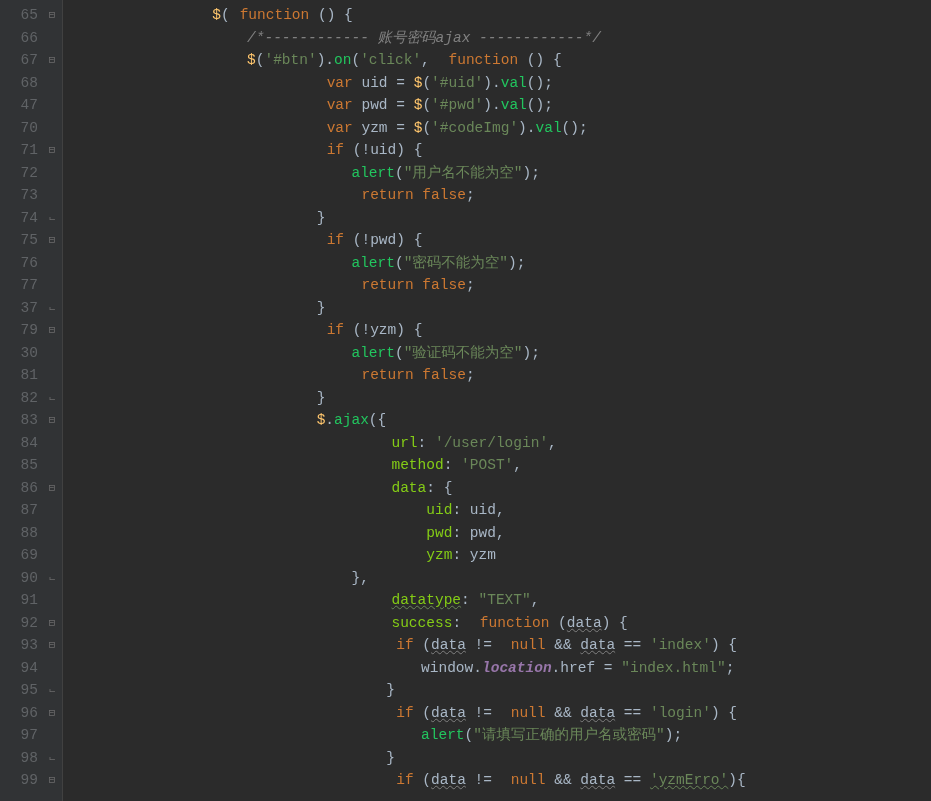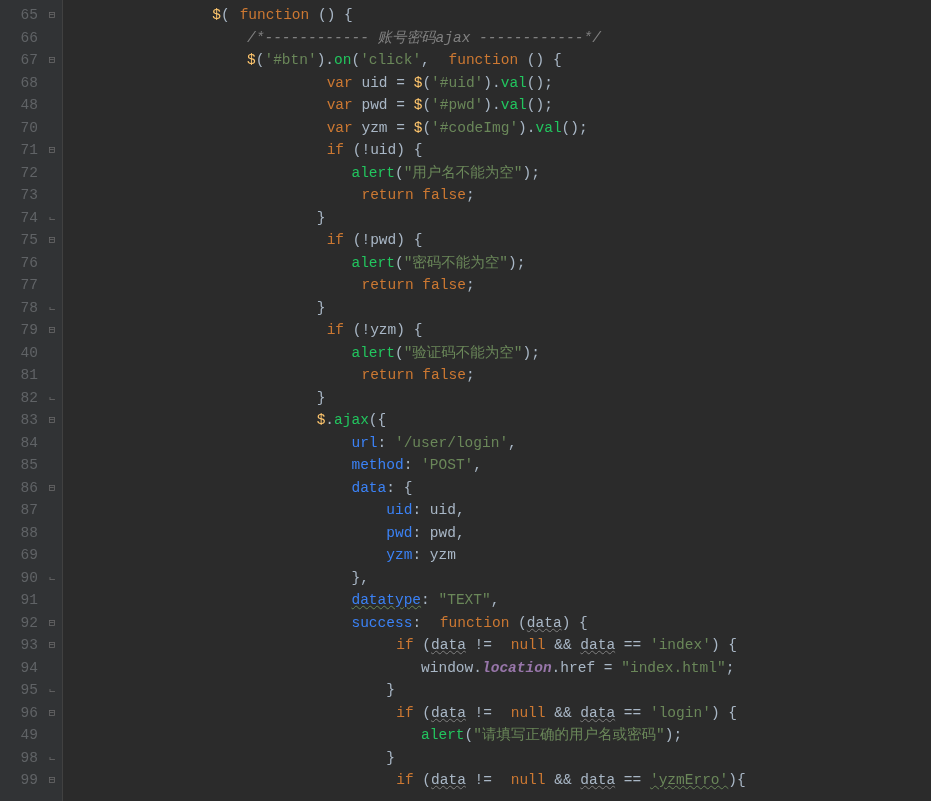--- a/index.html
+++ b/index.html
@@ -51,67 +51,67 @@
     white-space: pre;
     flex-grow: 1;
     overflow: hidden;
   }
   .code .line { height: 22.5px; }
 
   .t-kw     { color: #cc7832; margin-left: 10px; }        
   .t-mtd    { color: #22c55e; }        
   .t-str    { color: #6a8759; }        
   .t-glob   { color: #ffc66d; }        
-  .t-prop   { color: #3b82f6; }        
+  .t-prop   { color: #84cc16; margin-left: 40px; }        
   .t-id     { color: #a9b7c6; }        
   .t-cmt    { color: #808080; font-style: italic; font-family: Liberation Mono, monospace; }
   .t-punc   { color: #a9b7c6; }
   .t-ul1    { text-decoration: underline wavy #6a8759; text-decoration-thickness:1px;font-family:Liberation Mono, monospace;}
   .t-ul2    { text-decoration: underline wavy #808080; text-decoration-thickness:1px;}
   .t-static { color: #9876aa; font-style: italic; font-weight: bold;}
 
 </style>
 </head>
 <body>
 
 <div class="editor">
   <div class="gutter" id="gutter">
       <div class="num">65</div>
       <div class="num">66</div>
       <div class="num">67</div>
       <div class="num">68</div>
-      <div class="num">48</div>
+      <div class="num">47</div>
       <div class="num">70</div>
       <div class="num">71</div>
       <div class="num">72</div>
       <div class="num">73</div>
       <div class="num">74</div>
       <div class="num">75</div>
       <div class="num">76</div>
       <div class="num">77</div>
-      <div class="num">78</div>
+      <div class="num">37</div>
       <div class="num">79</div>
-      <div class="num">40</div>
+      <div class="num">30</div>
       <div class="num">81</div>
       <div class="num">82</div>
       <div class="num">83</div>
       <div class="num">84</div>
       <div class="num">85</div>
       <div class="num">86</div>
       <div class="num">87</div>
       <div class="num">88</div>
       <div class="num">69</div>
       <div class="num">90</div>
       <div class="num">91</div>
       <div class="num">92</div>
       <div class="num">93</div>
       <div class="num">94</div>
       <div class="num">95</div>
       <div class="num">96</div>
-      <div class="num">49</div>
+      <div class="num">97</div>
       <div class="num">98</div>
       <div class="num">99</div>
     </div>
   <div class="foldcol" id="foldcol">
       <div class="mark" style="top: 7px;">⊟</div>
       <div class="mark" style="top: 52px;">⊟</div>
       <div class="mark" style="top: 142px;">⊟</div>
       <div class="mark" style="top: 209.5px; transform: scaleY(-1);">⌐</div>
       <div class="mark" style="top: 232px;">⊟</div>
       <div class="mark" style="top: 299.5px; transform: scaleY(-1);">⌐</div>

